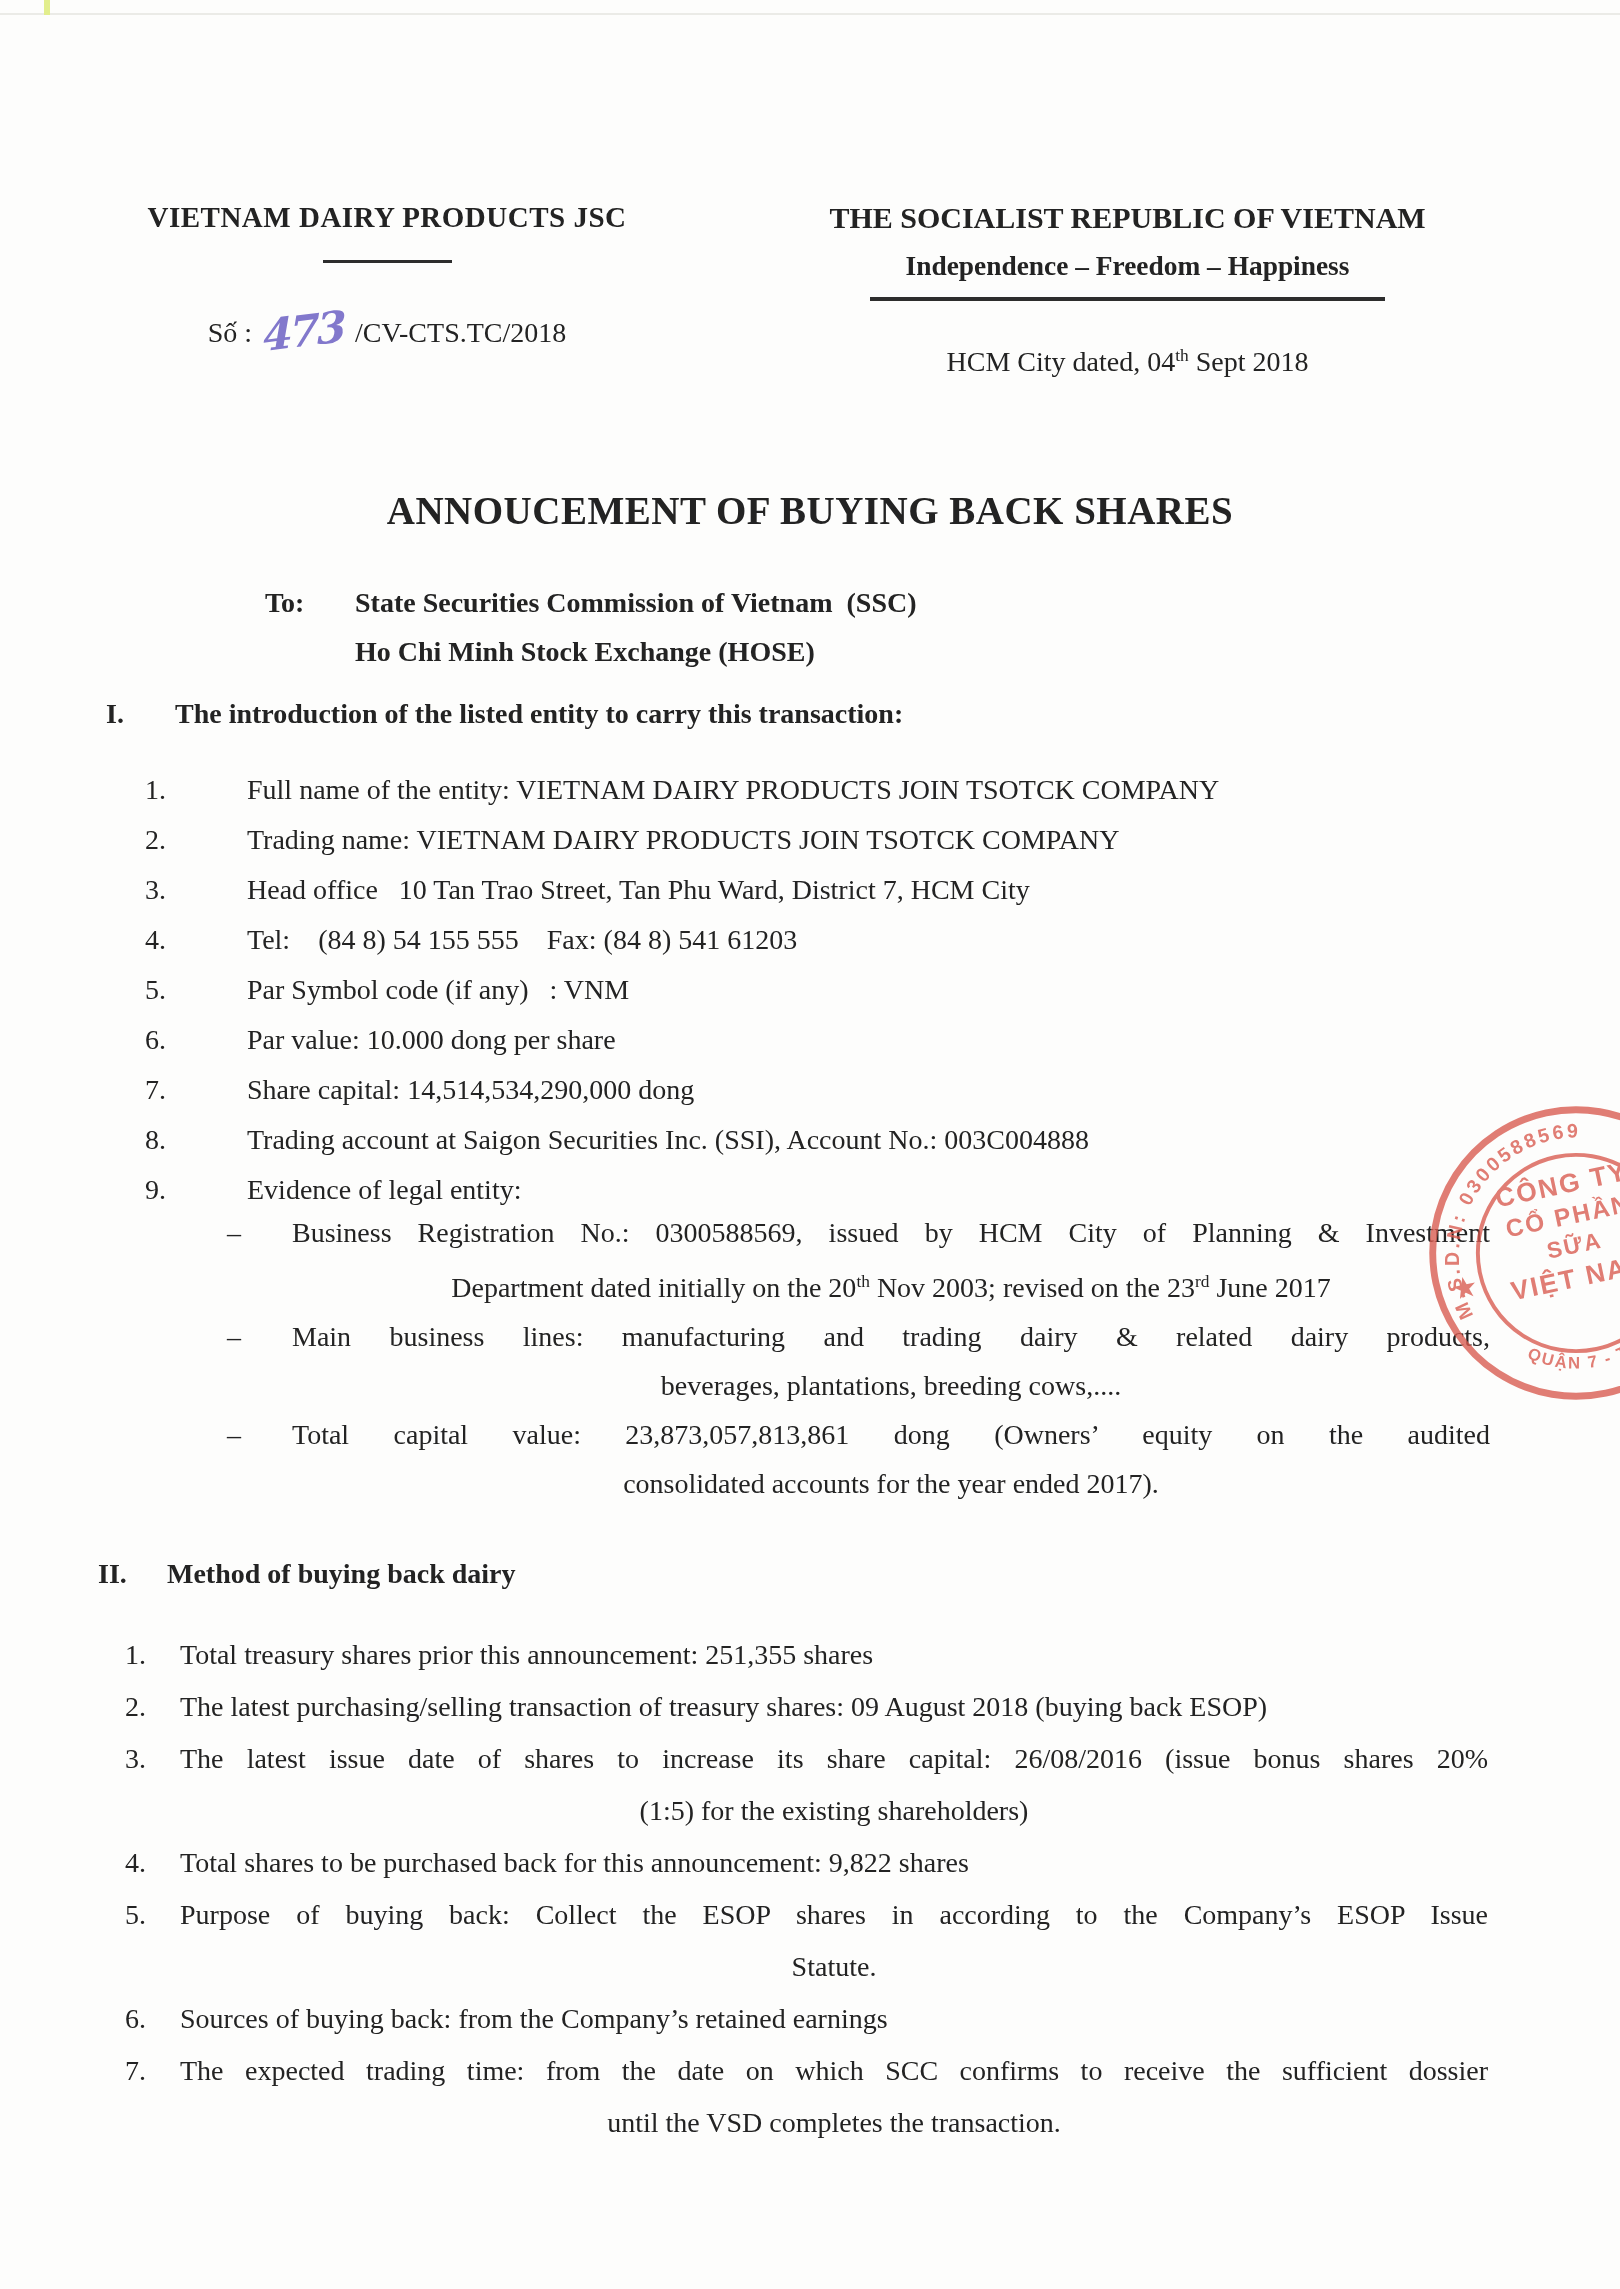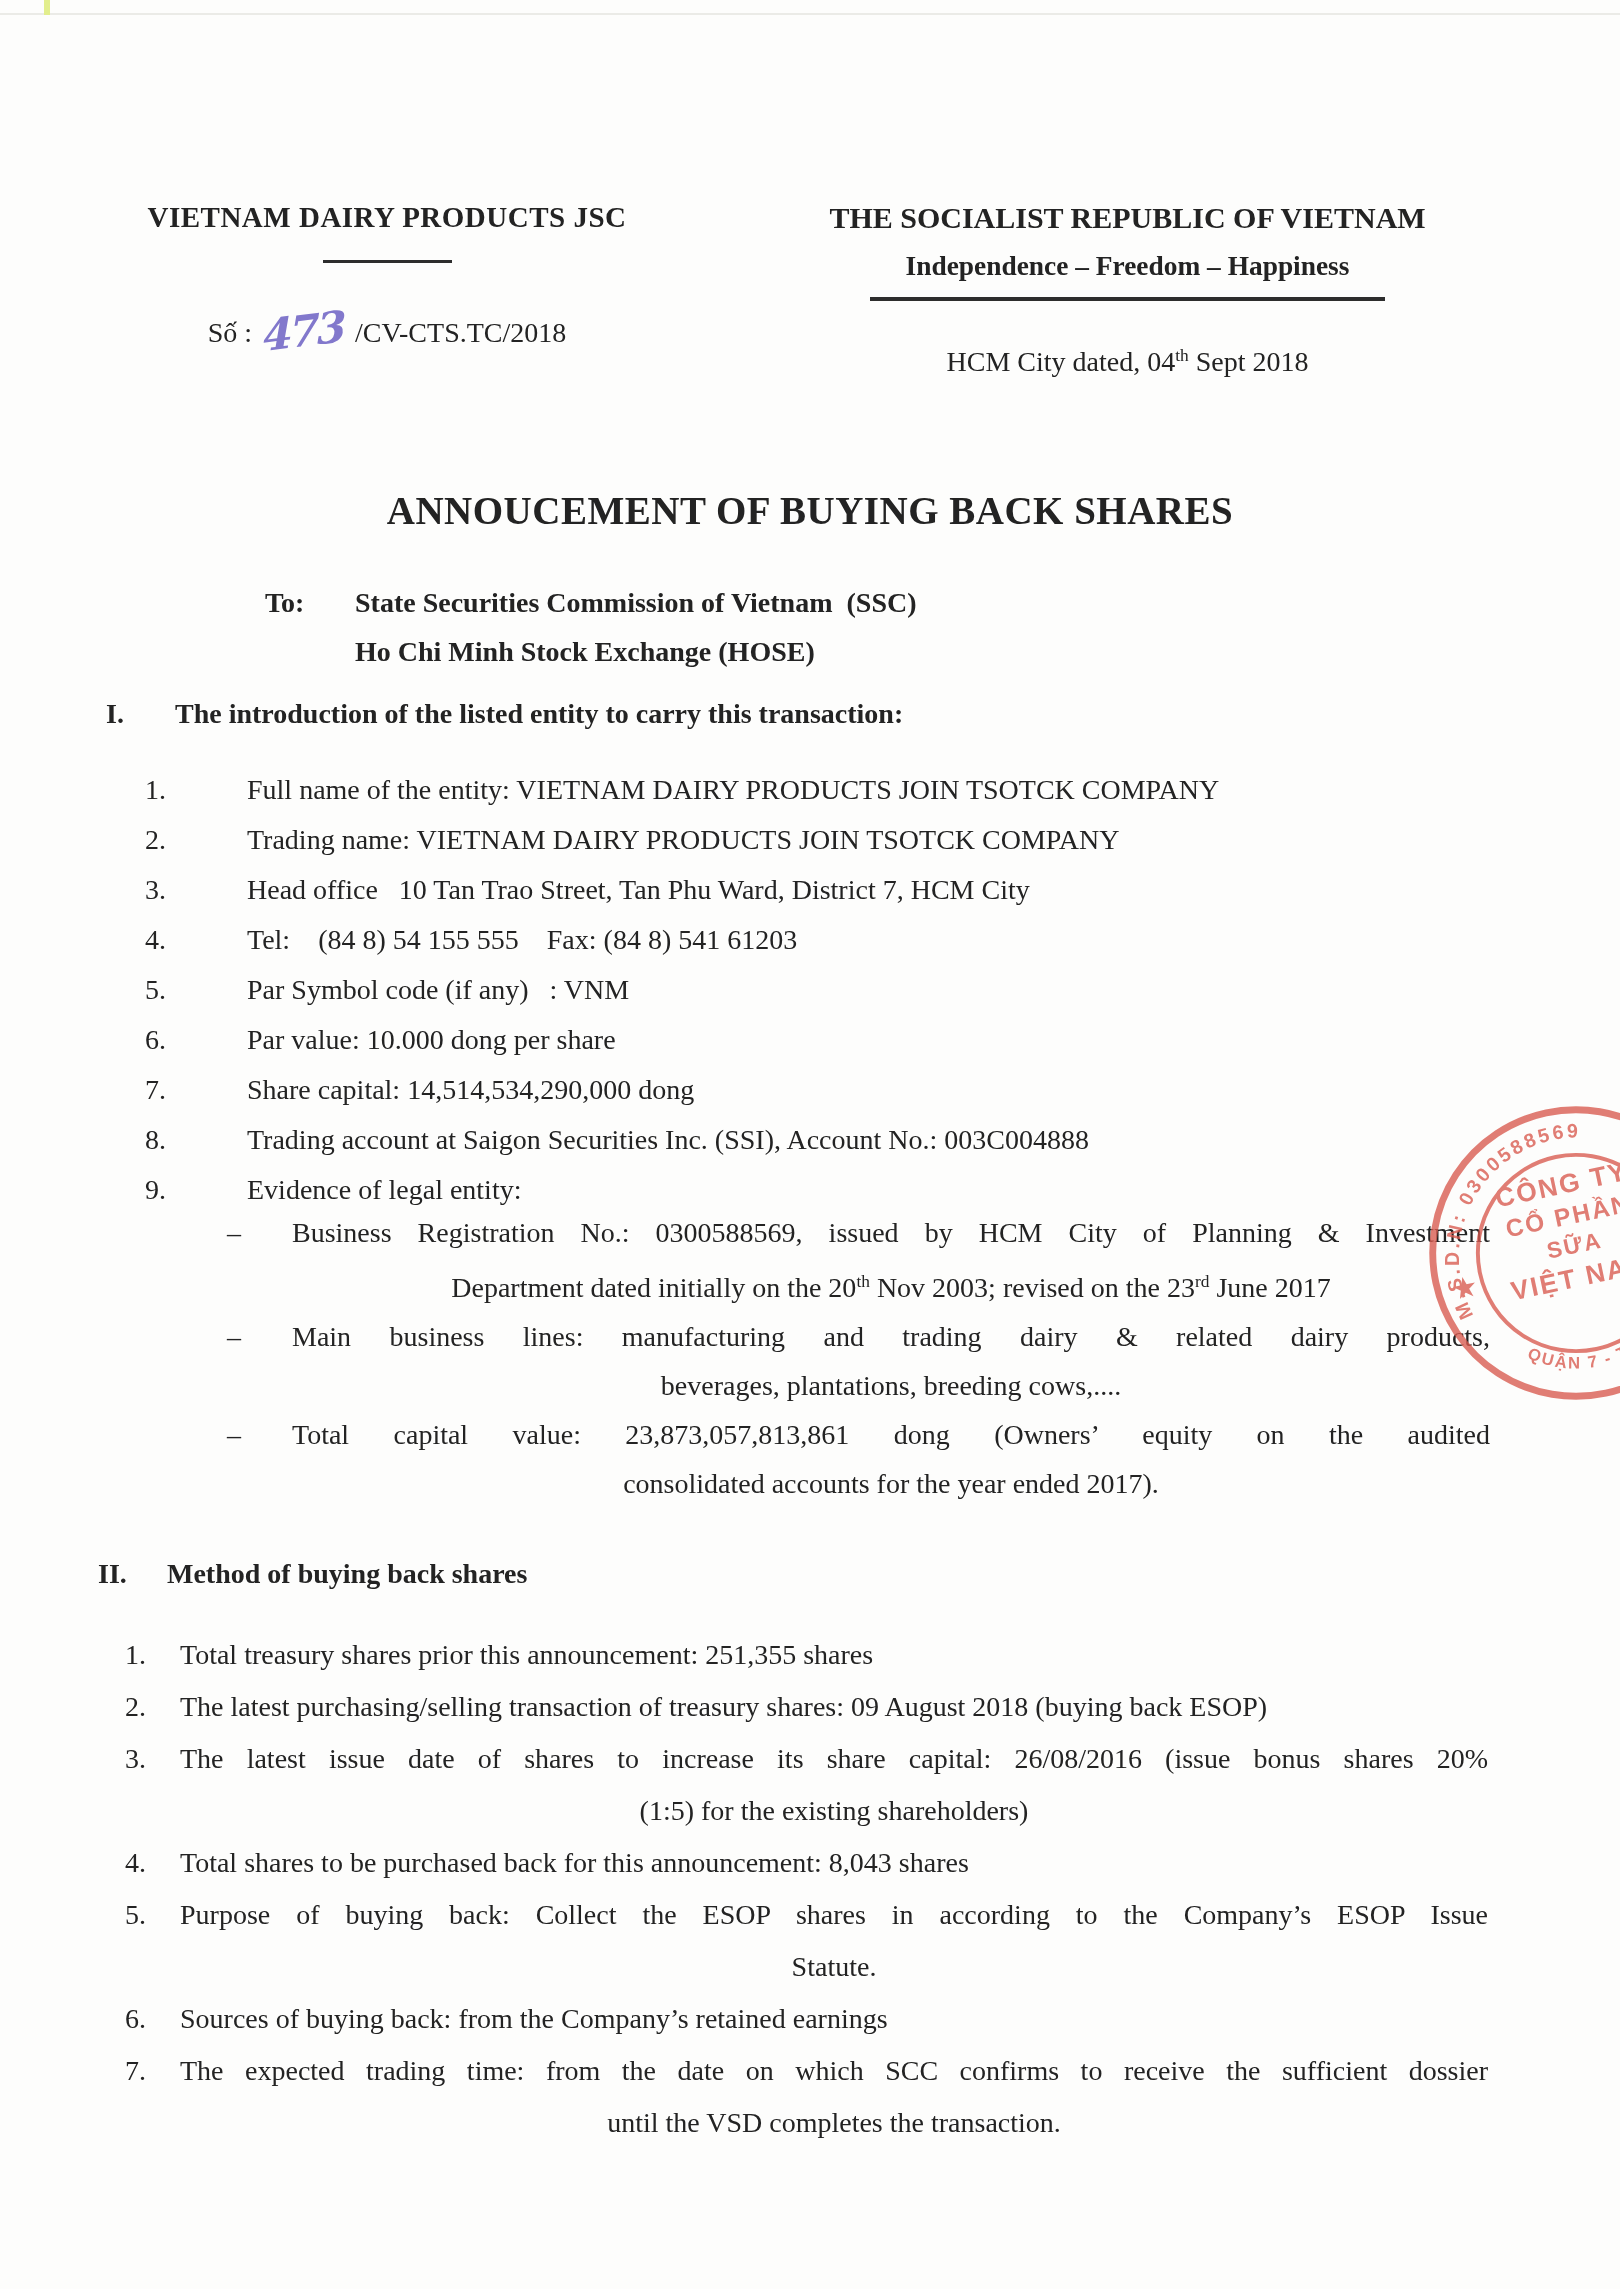--- a/index.html
+++ b/index.html
@@ -170,42 +170,42 @@
       <div class="dash">–</div>
       <div class="dashtext">
         <span class="jline">Total capital value: 23,873,057,813,861 dong (Owners’ equity on the audited</span>
         <span class="nline">consolidated accounts for the year ended 2017).</span>
       </div>
     </div>
   </div>
 
   <div class="sec-head sec2-head">
     <div class="num">II.</div>
-    <div>Method of buying back shares</div>
+    <div>Method of buying back dairy</div>
   </div>
 
   <div class="list2">
     <div class="row">
         <div class="num">1.</div>
         <div class="txt">Total treasury shares prior this announcement: 251,355 shares</div>
       </div>
     <div class="row">
         <div class="num">2.</div>
         <div class="txt">The latest purchasing/selling transaction of treasury shares: 09 August 2018 (buying back ESOP)</div>
       </div>
     <div class="row">
         <div class="num">3.</div>
         <div class="txt">
           <span class="jline">The latest issue date of shares to increase its share capital: 26/08/2016 (issue bonus shares 20%</span>
           <span class="nline">(1:5) for the existing shareholders)</span>
         </div>
       </div>
     <div class="row">
         <div class="num">4.</div>
-        <div class="txt">Total shares to be purchased back for this announcement: 8,043 shares</div>
+        <div class="txt">Total shares to be purchased back for this announcement: 9,822 shares</div>
       </div>
     <div class="row">
         <div class="num">5.</div>
         <div class="txt">
           <span class="jline">Purpose of buying back: Collect the ESOP shares in according to the Company’s ESOP Issue</span>
           <span class="nline">Statute.</span>
         </div>
       </div>
     <div class="row">
         <div class="num">6.</div>

